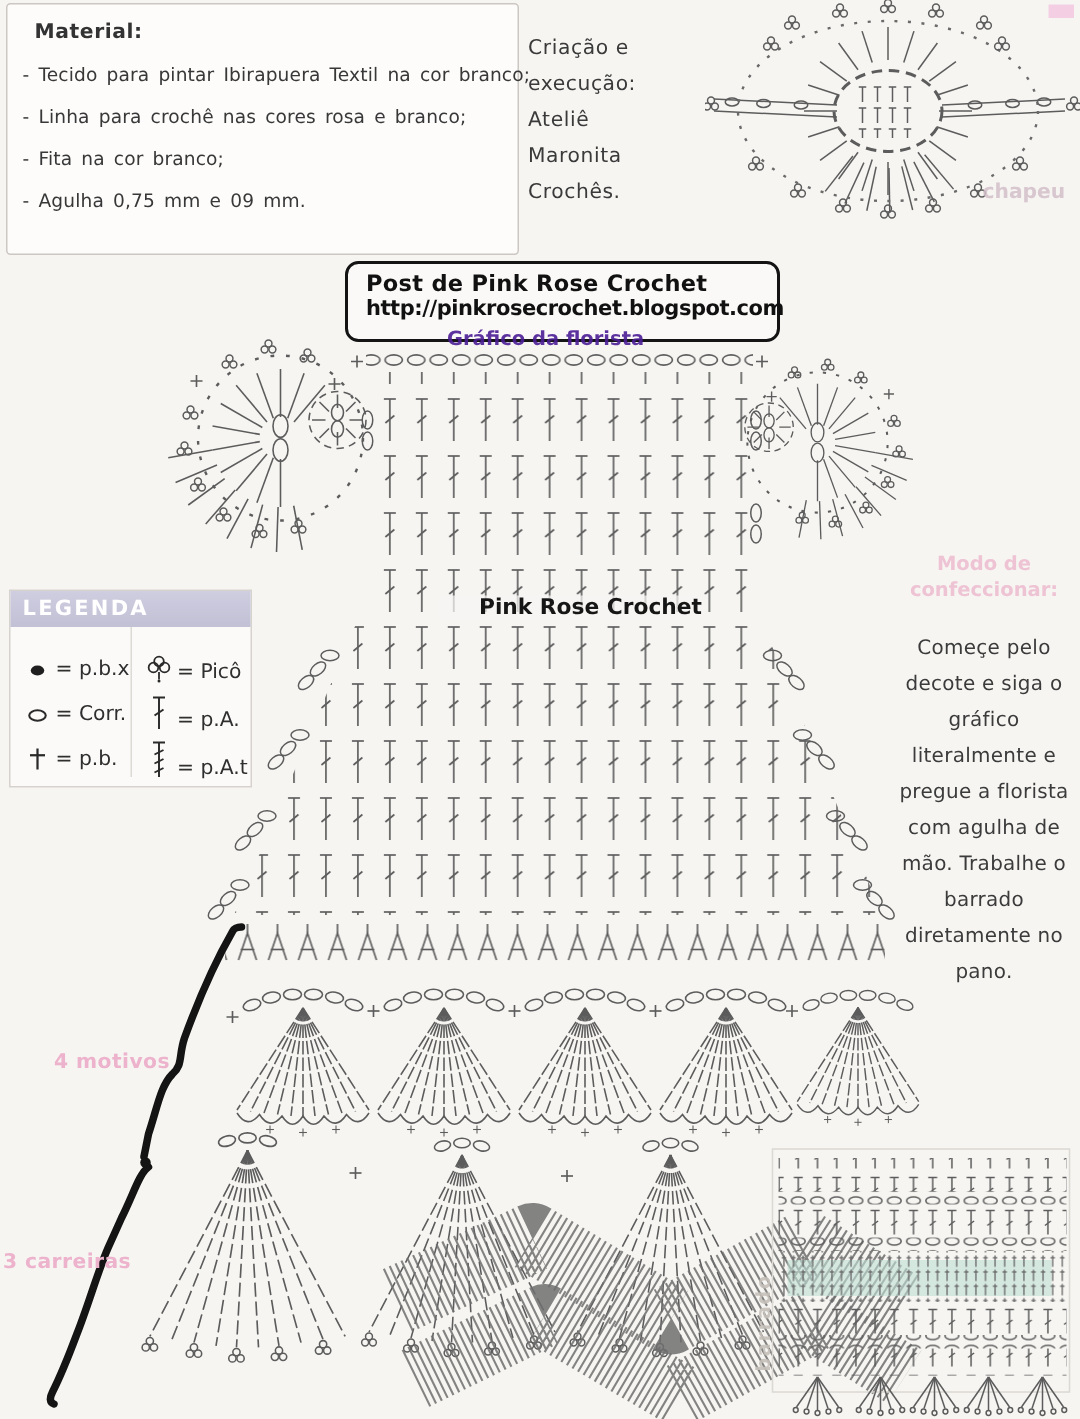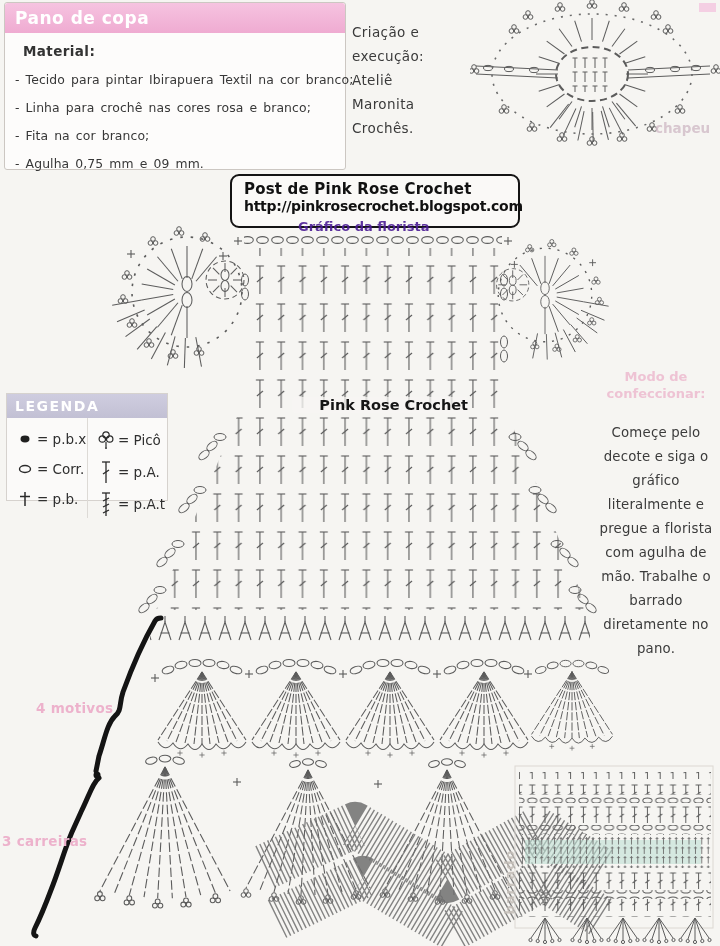--- a/index.html
+++ b/index.html
@@ -27,27 +27,27 @@
   .grafico{left:298px;top:219px;width:160px;color:#4c1d95;font-size:13px;font-weight:bold;opacity:.9}
   .chapeulbl{left:655px;top:120px;color:#d3bfca;font-size:13.5px;font-weight:bold;opacity:.85}
   .watermark{left:292px;top:397px;width:176px;text-align:right;font-size:14.5px;font-weight:bold;color:#161616;
     background:rgba(246,245,242,.72);border-radius:3px}
   .motivos{left:36px;top:700px}
   .carreiras{left:2px;top:833px}
   .barradolbl{left:470px;top:874px;width:80px;height:16px;text-align:center;transform:rotate(-90deg);
     color:#c6c0ba;font-size:13px;font-weight:bold;letter-spacing:1px;opacity:.9}
 
   
-  .legend{left:6px;top:393px;width:162px;height:108px;background:#fbfaf9;border:1px solid #d6d2ce}
+  .legend{left:6px;top:393px;width:162px;height:132px;background:#fbfaf9;border:1px solid #d6d2ce}
   .legend .bar{height:24px;background:linear-gradient(#cfcde0,#c2c0d4);color:#fff;font-weight:bold;
     font-size:14px;line-height:24px;padding-left:8px;letter-spacing:1.5px}
   .legend .cols{display:flex;height:100px}
   .legend .col{width:50%;padding:6px 0 0 8px}
   .legend .col+.col{border-left:1px solid #dddad6}
-  .legend .row{display:flex;align-items:center;height:30px;font-size:13.5px;color:#2f2f2f}
+  .legend .row{display:flex;align-items:flex-end;height:30px;font-size:13.5px;color:#2f2f2f}
   .legend .row .ic{width:20px;display:flex;justify-content:center;margin-right:2px}
   .legend .col2 .row{height:32px}
 
   
   .modo{left:595px;top:368px;width:122px;text-align:center}
   .modo .t{color:#eec3d4;font-size:13px;font-weight:bold;line-height:17px}
   .modo .b{font-size:13.3px;line-height:24px;color:#3b3b3b;margin-top:19px;letter-spacing:.2px}
 
   .cornermark{left:699px;top:3px;width:17px;height:9px;background:#f4c6de;opacity:.8}
   svg{display:block}
@@ -221,23 +221,20 @@
       <circle cx="-14.5" cy="20" r="1.6"></circle>
         <circle cx="-7.3" cy="21" r="1.6"></circle>
       <circle cx="0" cy="22" r="1.6"></circle>
         <circle cx="7.3" cy="21" r="1.6"></circle>
         <circle cx="14.5" cy="20" r="1.6"></circle>
     </g>
   </defs>
 </svg>
 
 <div class="abs materials">
-  <div class="bar">
-    <span>Pano de copa</span>
-  </div>
   <div class="head">Material:</div>
   <div class="item">- Tecido para pintar Ibirapuera Textil na cor branco;</div>
   <div class="item">- Linha para crochê nas cores rosa e branco;</div>
   <div class="item">- Fita na cor branco;</div>
   <div class="item">- Agulha 0,75 mm e 09 mm.</div>
 </div>
 
 <div class="abs credits">
   <div>Criação e</div>
   <div>execução:</div>

